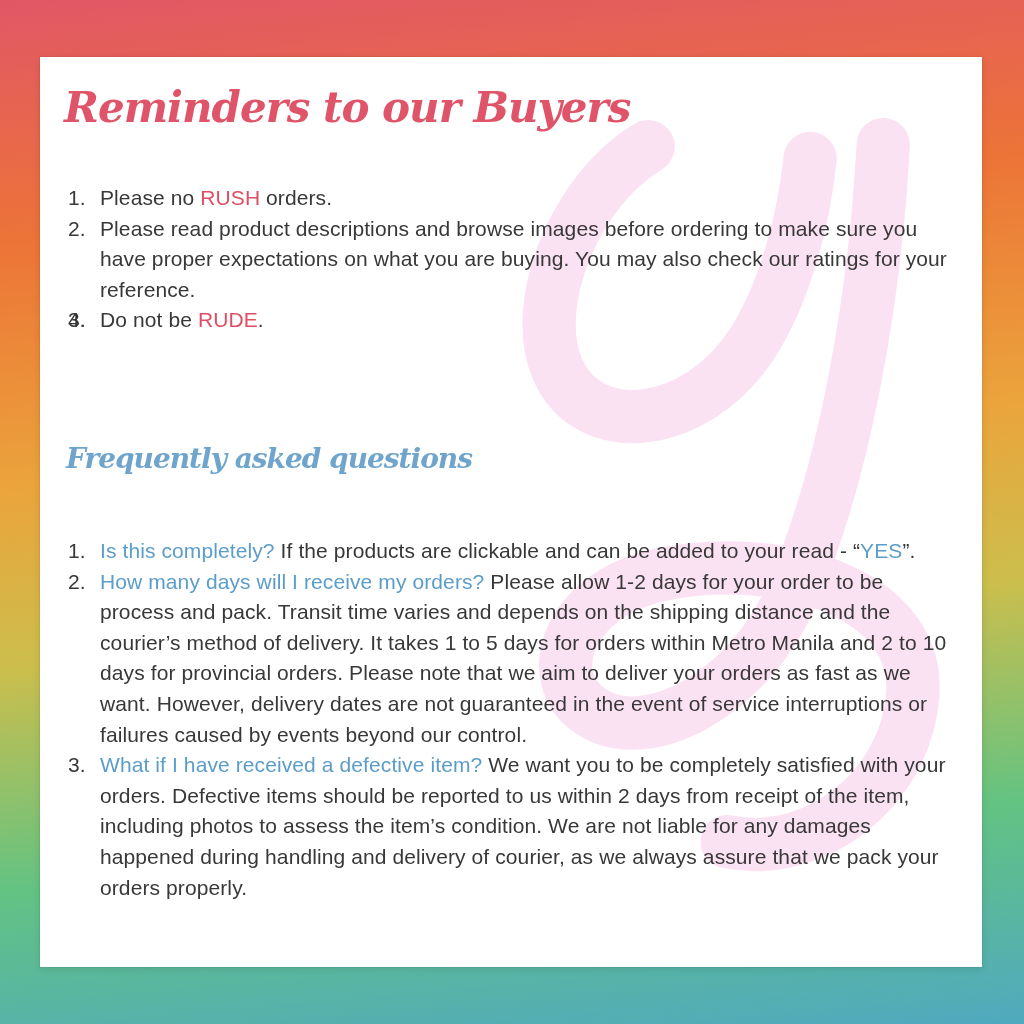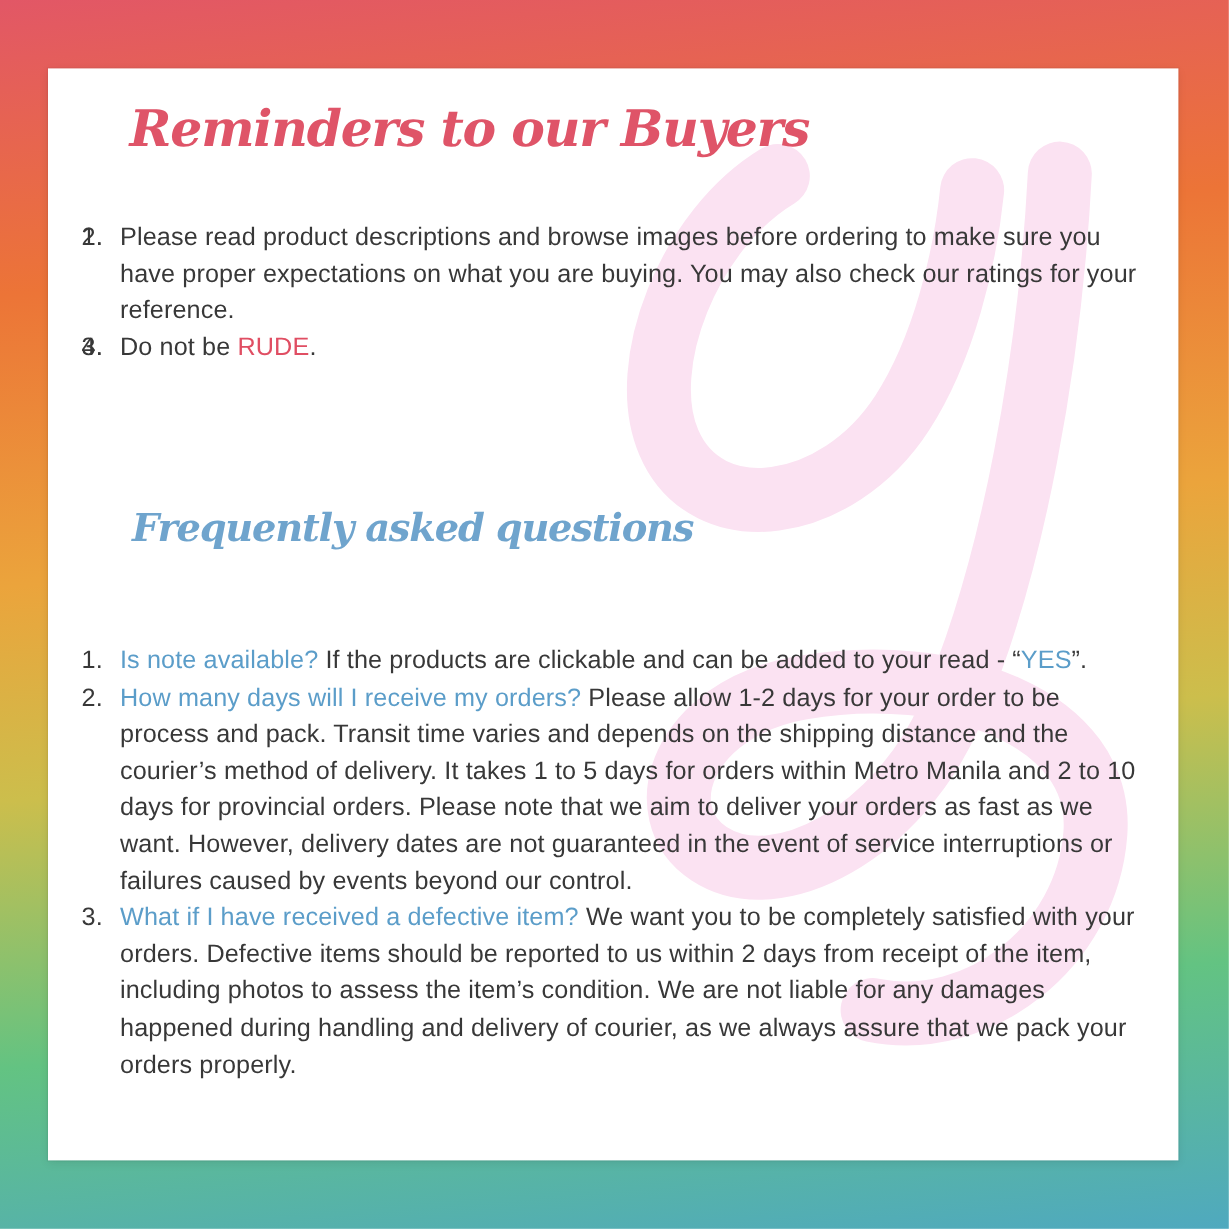--- a/index.html
+++ b/index.html
@@ -32,30 +32,29 @@
     width:492px;height:780px;
     pointer-events:none;
   }
   .content{position:absolute;inset:0;z-index:1;}
   .script-heading{
     font-family:"DejaVu Serif",serif;
     font-style:italic;
     font-weight:700;
     letter-spacing:-1px;
     white-space:nowrap;
-    margin-left:44px;
   }
   .h1{
     position:absolute;left:24px;top:26px;
     font-size:42px;
     color:var(--heading-red);
   }
   .h2{
-    position:absolute;left:26px;top:364px;
-    font-size:32px;
+    position:absolute;left:26px;top:385px;
+    font-size:28px;
     color:var(--heading-blue);
   }
   .list{position:absolute;left:0;width:910px;}
   .list1{top:126px;}
   .list2{top:479px;}
   .li{
     position:relative;
     padding-left:60px;
     font-size:21px;
     line-height:30.6px;
@@ -79,40 +78,41 @@
       </g>
     </svg>
 
     <div class="content">
 
       <div class="script-heading h1">Reminders to our Buyers</div>
 
       <div class="list list1">
         <div class="li">
           <span class="num">1.</span>
+          <span class="txt"><span>Please no </span><span class="seg-red">RUSH</span><span> orders.</span></span>
         </div>
         <div class="li">
           <span class="num">2.</span>
           <span class="txt"><span>Please read product descriptions and browse images before ordering to make sure you have proper expectations on what you are buying. You may also check our ratings for your reference.</span></span>
         </div>
         <div class="li">
           <span class="num">3.</span>
         </div>
         <div class="li">
           <span class="num">4.</span>
           <span class="txt"><span>Do not be </span><span class="seg-red">RUDE</span><span>.</span></span>
         </div>
       </div>
 
       <div class="script-heading h2">Frequently asked questions</div>
 
       <div class="list list2">
         <div class="li">
           <span class="num">1.</span>
-          <span class="txt"><span class="seg-blue">Is note available?</span><span> If the products are clickable and can be added to your read - “</span><span class="seg-blue">YES</span><span>”.</span></span>
+          <span class="txt"><span class="seg-blue">Is this completely?</span><span> If the products are clickable and can be added to your read - “</span><span class="seg-blue">YES</span><span>”.</span></span>
         </div>
         <div class="li">
           <span class="num">2.</span>
           <span class="txt"><span class="seg-blue">How many days will I receive my orders?</span><span> Please allow 1-2 days for your order to be process and pack. Transit time varies and depends on the shipping distance and the courier’s method of delivery. It takes 1 to 5 days for orders within Metro Manila and 2 to 10 days for provincial orders. Please note that we aim to deliver your orders as fast as we want. However, delivery dates are not guaranteed in the event of service interruptions or failures caused by events beyond our control.</span></span>
         </div>
         <div class="li">
           <span class="num">3.</span>
           <span class="txt"><span class="seg-blue">What if I have received a defective item?</span><span> We want you to be completely satisfied with your orders. Defective items should be reported to us within 2 days from receipt of the item, including photos to assess the item’s condition. We are not liable for any damages happened during handling and delivery of courier, as we always assure that we pack your orders properly.</span></span>
         </div>
       </div>

